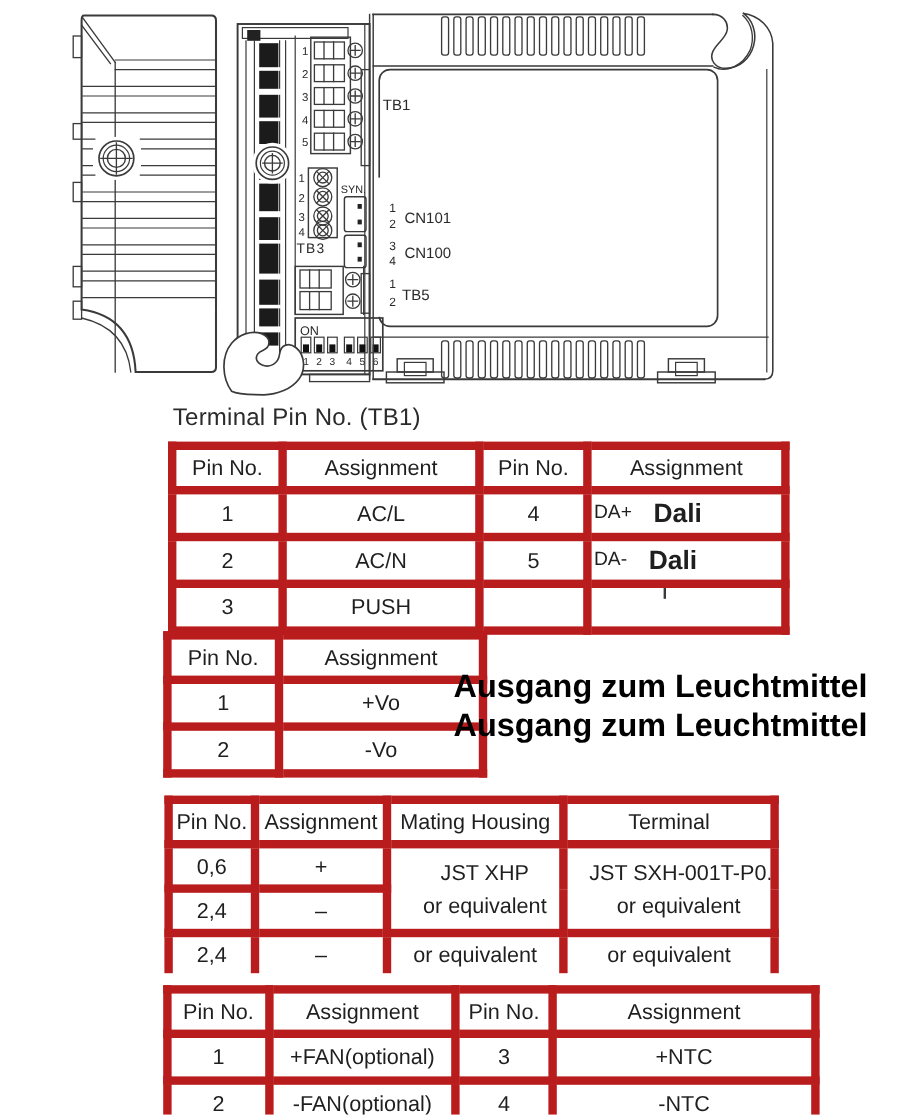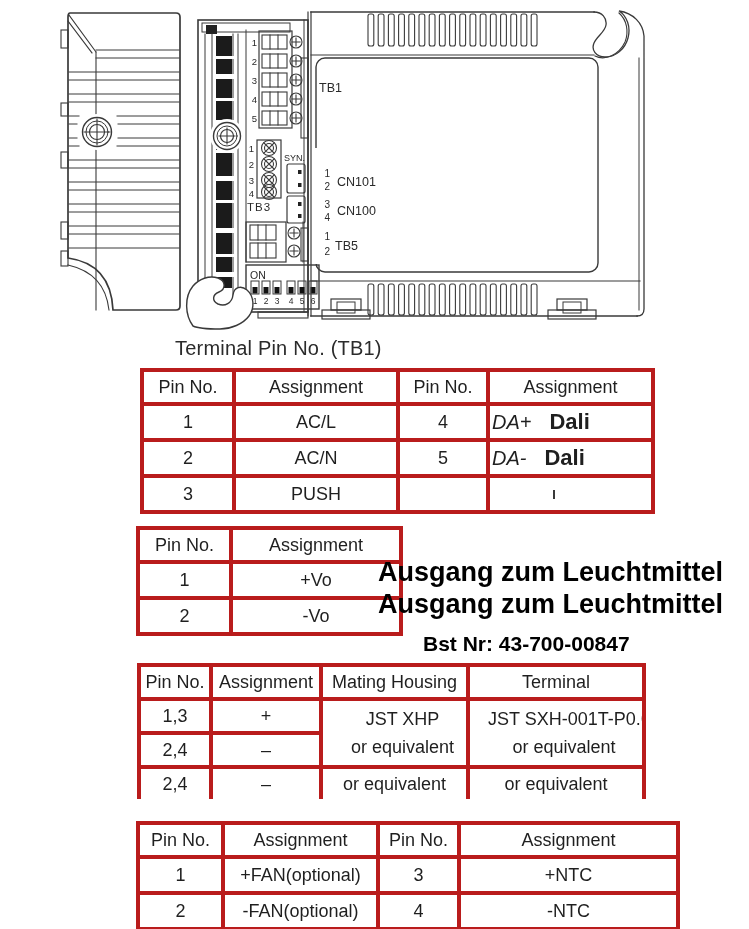--- a/index.html
+++ b/index.html
@@ -1,32 +1,32 @@
 <!DOCTYPE html>
 <html><head>
 <meta charset="utf-8">
 <style>
   html,body{margin:0;padding:0;background:#fff;}
   .page{position:relative;width:749px;height:929px;background:#ffffff;
         font-family:"Liberation Sans",sans-serif;color:#1f1f1f;overflow:hidden;}
   .abs{position:absolute;}
   svg text{font-family:"Liberation Sans",sans-serif;fill:#2a2a2a;}
-  .sec-title{position:absolute;font-size:20px;color:#2b2b2b;letter-spacing:.2px;white-space:pre;margin-left:31px;}
+  .sec-title{position:absolute;font-size:20px;color:#2b2b2b;letter-spacing:.2px;white-space:pre;}
   .order-no{position:absolute;font-size:21px;font-weight:700;color:#000;white-space:pre;}
   .annot{position:absolute;font-size:27px;font-weight:700;color:#000;white-space:pre;}
   table.dtable{position:absolute;border-collapse:collapse;table-layout:fixed;
                font-size:18px;color:#1f1f1f;text-align:center;}
-  table.dtable th,table.dtable td{border:4px solid #b91c1c;font-weight:400;
+  table.dtable th,table.dtable td{border:7px solid #b91c1c;font-weight:400;
                padding:2px;overflow:hidden;white-space:nowrap;}
   table.dtable th{height:26px;}
   table.dtable td{height:28px;}
   table.syn td{height:26px;}
   table.syn tr.open td{border-bottom:none;}
   td.da-cell{text-align:left;padding-left:9px;}
-  td.da-cell .da{font-size:20px;vertical-align:middle;font-style:italic;}
+  td.da-cell .da{font-size:16px;vertical-align:middle;}
   td.da-cell .dali{font-size:22px;font-weight:700;margin-left:18px;vertical-align:middle;}
   .twoline div{height:28px;line-height:28px;margin-left:16px;}
   .stray{position:absolute;background:#3a3a3a;}
 </style>
 </head>
 <body>
 
 <div class="page">
 
   <svg class="abs" style="left:0;top:0" width="749" height="330" viewBox="0 0 749 330">
@@ -342,38 +342,37 @@
     <tr>
       <td>2</td>
       <td>-Vo</td>
     </tr>
   </tbody>
     </table>
 
   <div class="annot" style="left:378px;top:557px">Ausgang zum Leuchtmittel</div>
   <div class="annot" style="left:378px;top:589px">Ausgang zum Leuchtmittel</div>
 
-  <div class="order-no" style="left:423px;top:632px">Bst Nr: 43-700-00847</div>
 
   <table class="dtable syn" style="left:137px;top:663px;width:505px">
     <colgroup>
         <col style="width:72px">
         <col style="width:110px">
         <col style="width:147px">
         <col style="width:176px">
       </colgroup>
     <tbody>
         <tr>
       <th>Pin No.</th>
       <th>Assignment</th>
       <th>Mating Housing</th>
       <th>Terminal</th>
     </tr>
     <tr>
-      <td>1,3</td>
+      <td>0,6</td>
       <td>+</td>
       <td rowspan="2" class="twoline">
         <div>JST XHP</div>
         <div>or equivalent</div>
       </td>
       <td rowspan="2" class="twoline">
         <div>JST SXH-001T-P0.6</div>
         <div>or equivalent</div>
       </td>
     </tr>

